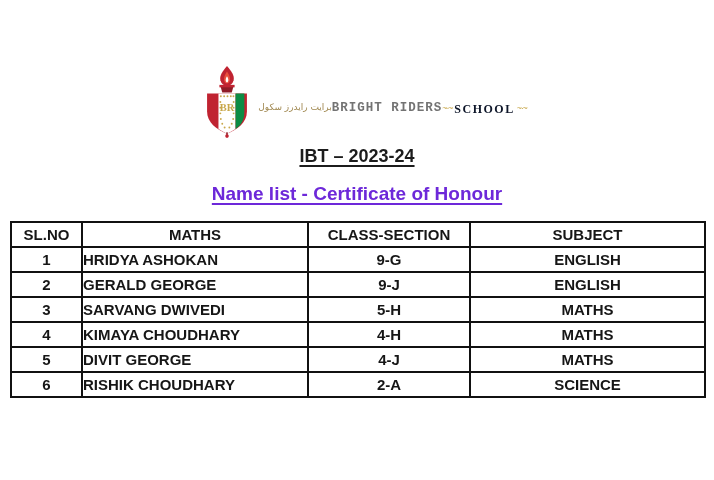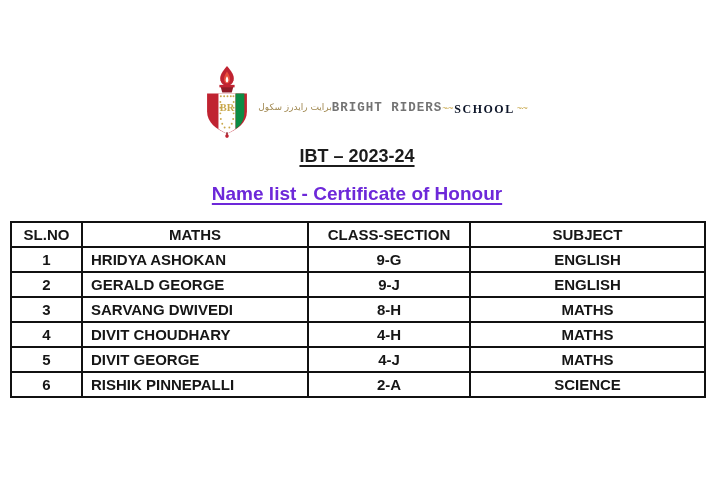--- a/index.html
+++ b/index.html
@@ -64,21 +64,21 @@
   .honour-table th, .honour-table td {
     border: 2px solid #111;
     height: 23px;
     padding: 0;
     font-size: 15px; font-weight: bold;
     text-align: center;
     white-space: nowrap;
     overflow: hidden;
     color: #161616;
   }
-  .honour-table td.cell-name { text-align: left; padding-left: 8px; }
+  .honour-table td.cell-name { text-align: left; padding-left: 0; }
 </style>
 </head>
 <body>
 
 <div class="page">
 
   <div class="logo-block">
     <svg class="logo-shield" viewBox="0 0 50 78" xmlns="http://www.w3.org/2000/svg">
 
       <path d="M25 2 C20 8 17 12 18 17 C19 21 22 23 25 23 C28 23 31 21 32 17 C33 12 30 8 25 2 Z" fill="#c02331"></path>
@@ -157,37 +157,37 @@
       </tr>
       <tr>
         <td>2</td>
         <td class="cell-name">GERALD GEORGE</td>
         <td>9-J</td>
         <td>ENGLISH</td>
       </tr>
       <tr>
         <td>3</td>
         <td class="cell-name">SARVANG DWIVEDI</td>
-        <td>8-H</td>
+        <td>5-H</td>
         <td>MATHS</td>
       </tr>
       <tr>
         <td>4</td>
-        <td class="cell-name">DIVIT CHOUDHARY</td>
+        <td class="cell-name">KIMAYA CHOUDHARY</td>
         <td>4-H</td>
         <td>MATHS</td>
       </tr>
       <tr>
         <td>5</td>
         <td class="cell-name">DIVIT GEORGE</td>
         <td>4-J</td>
         <td>MATHS</td>
       </tr>
       <tr>
         <td>6</td>
-        <td class="cell-name">RISHIK PINNEPALLI</td>
+        <td class="cell-name">RISHIK CHOUDHARY</td>
         <td>2-A</td>
         <td>SCIENCE</td>
       </tr>
     </tbody>
   </table>
 
 </div>
 
 </body></html>

